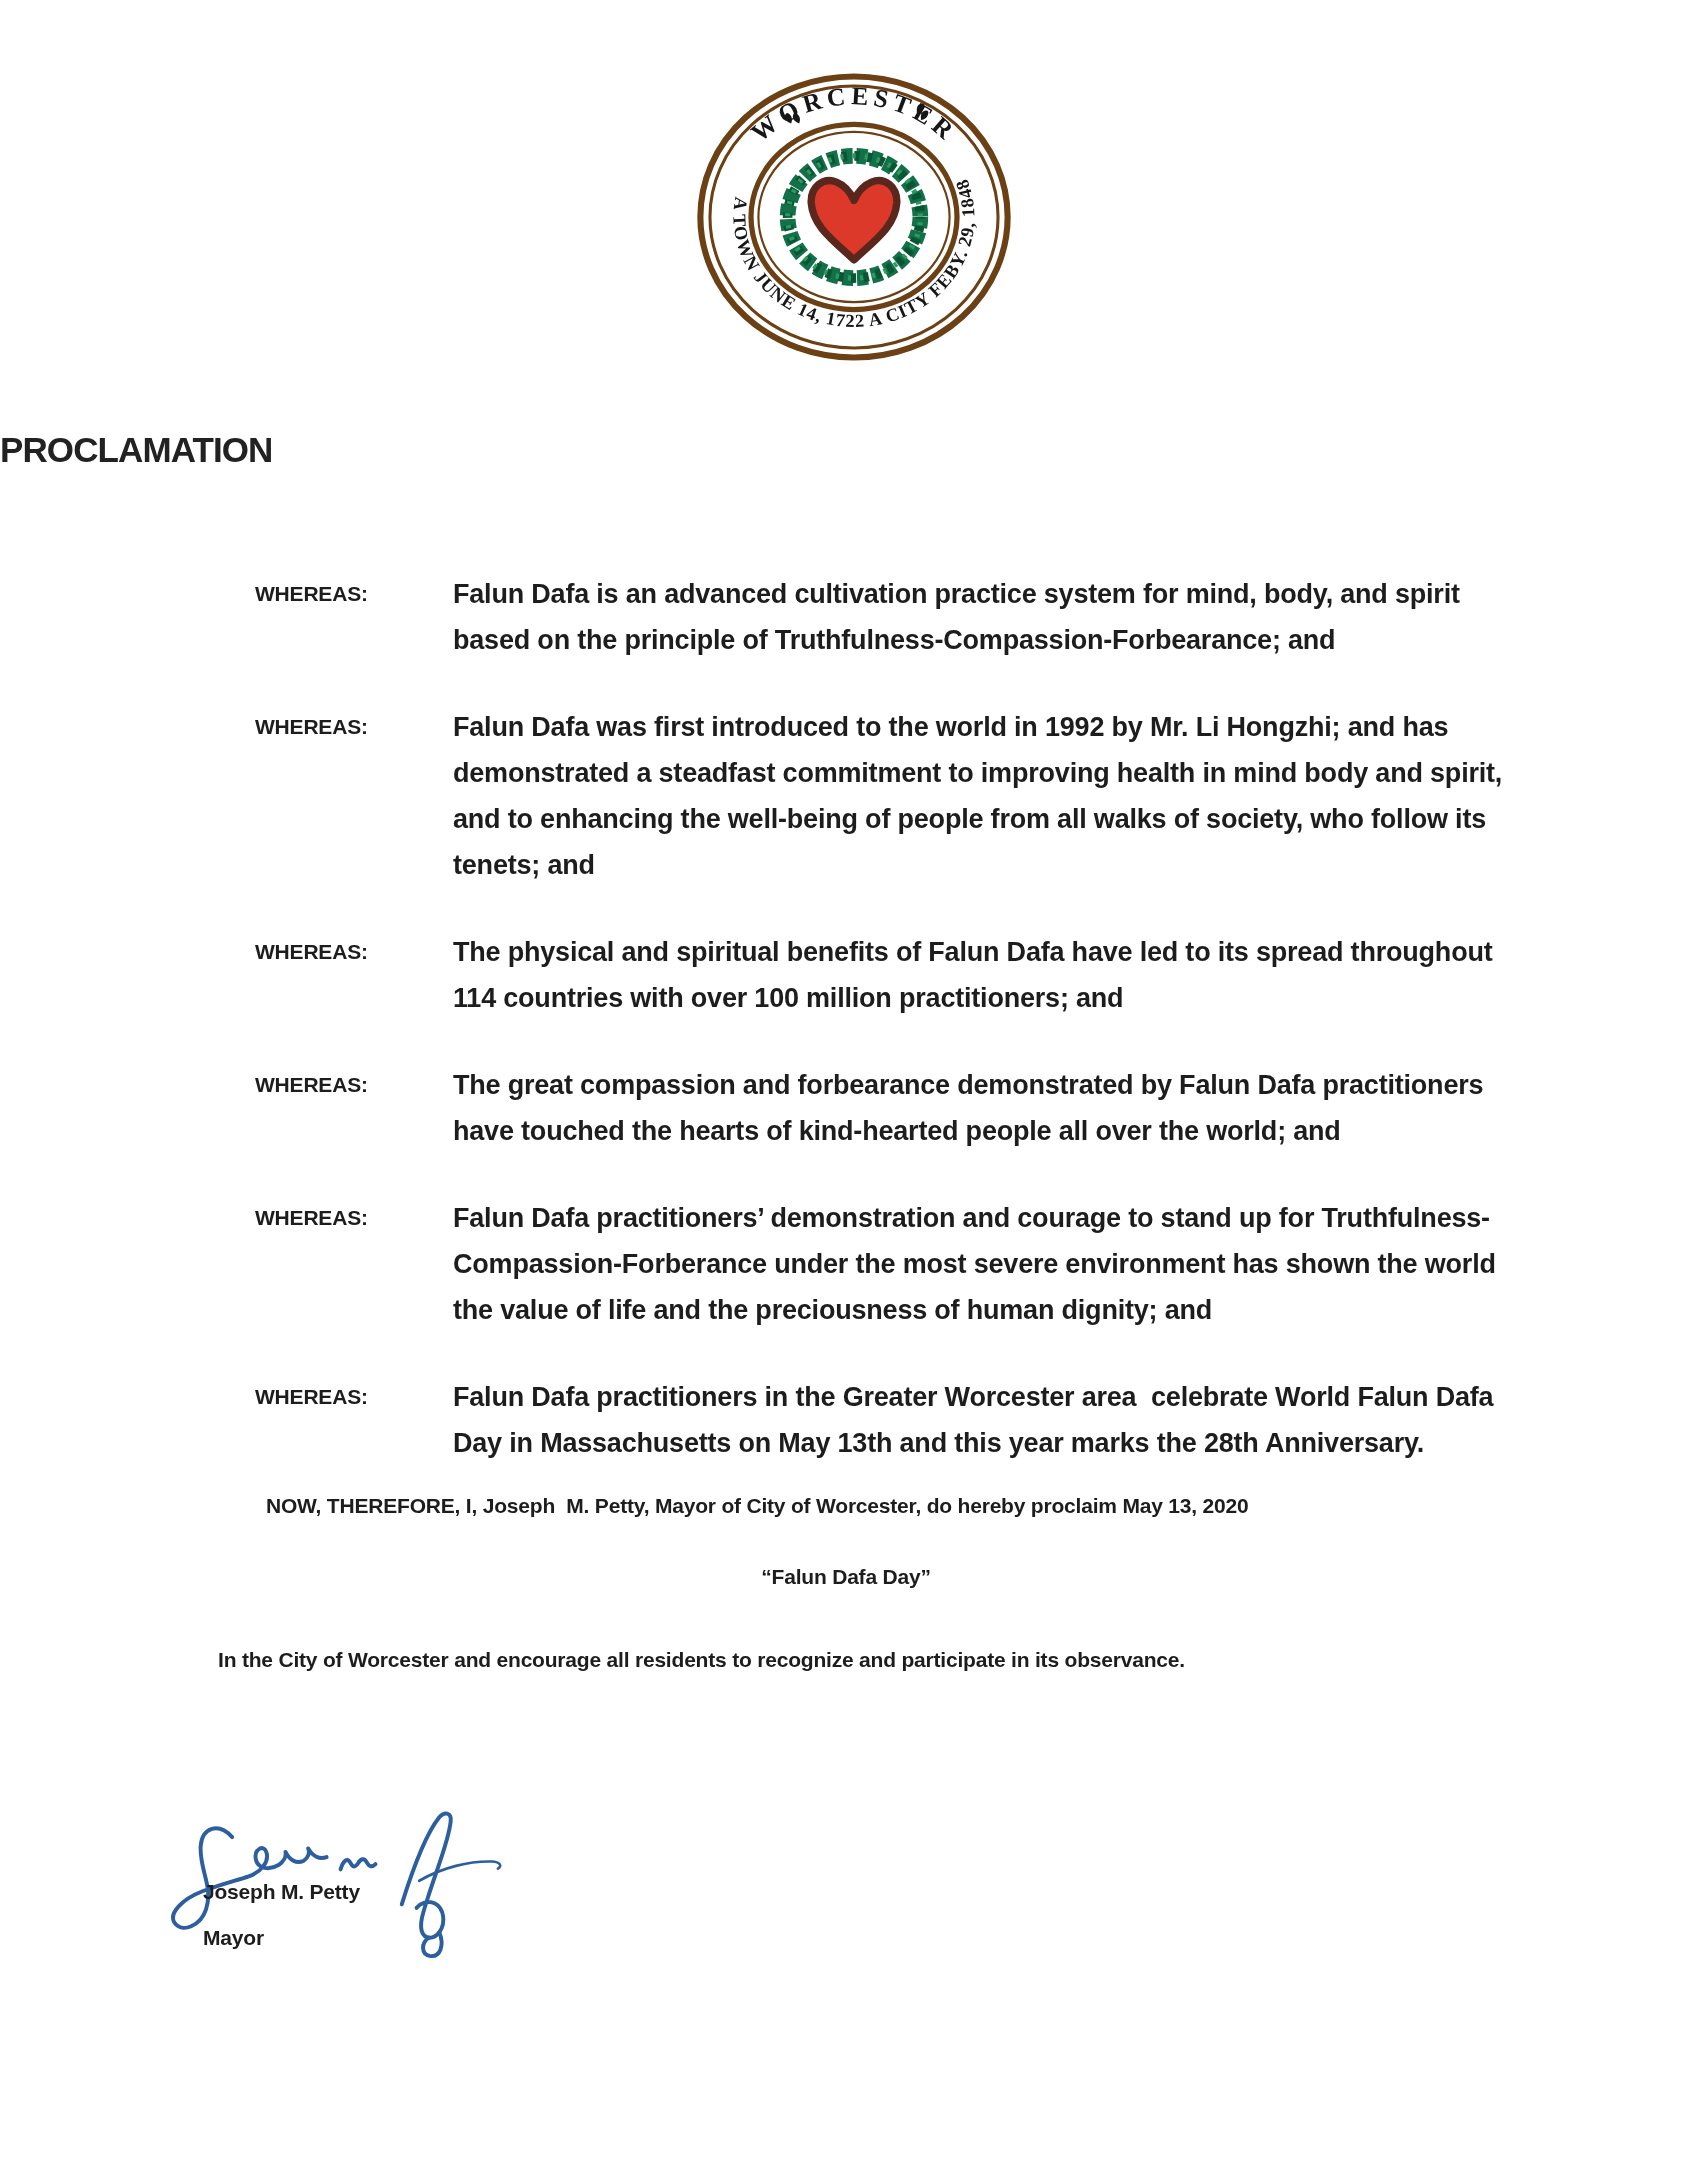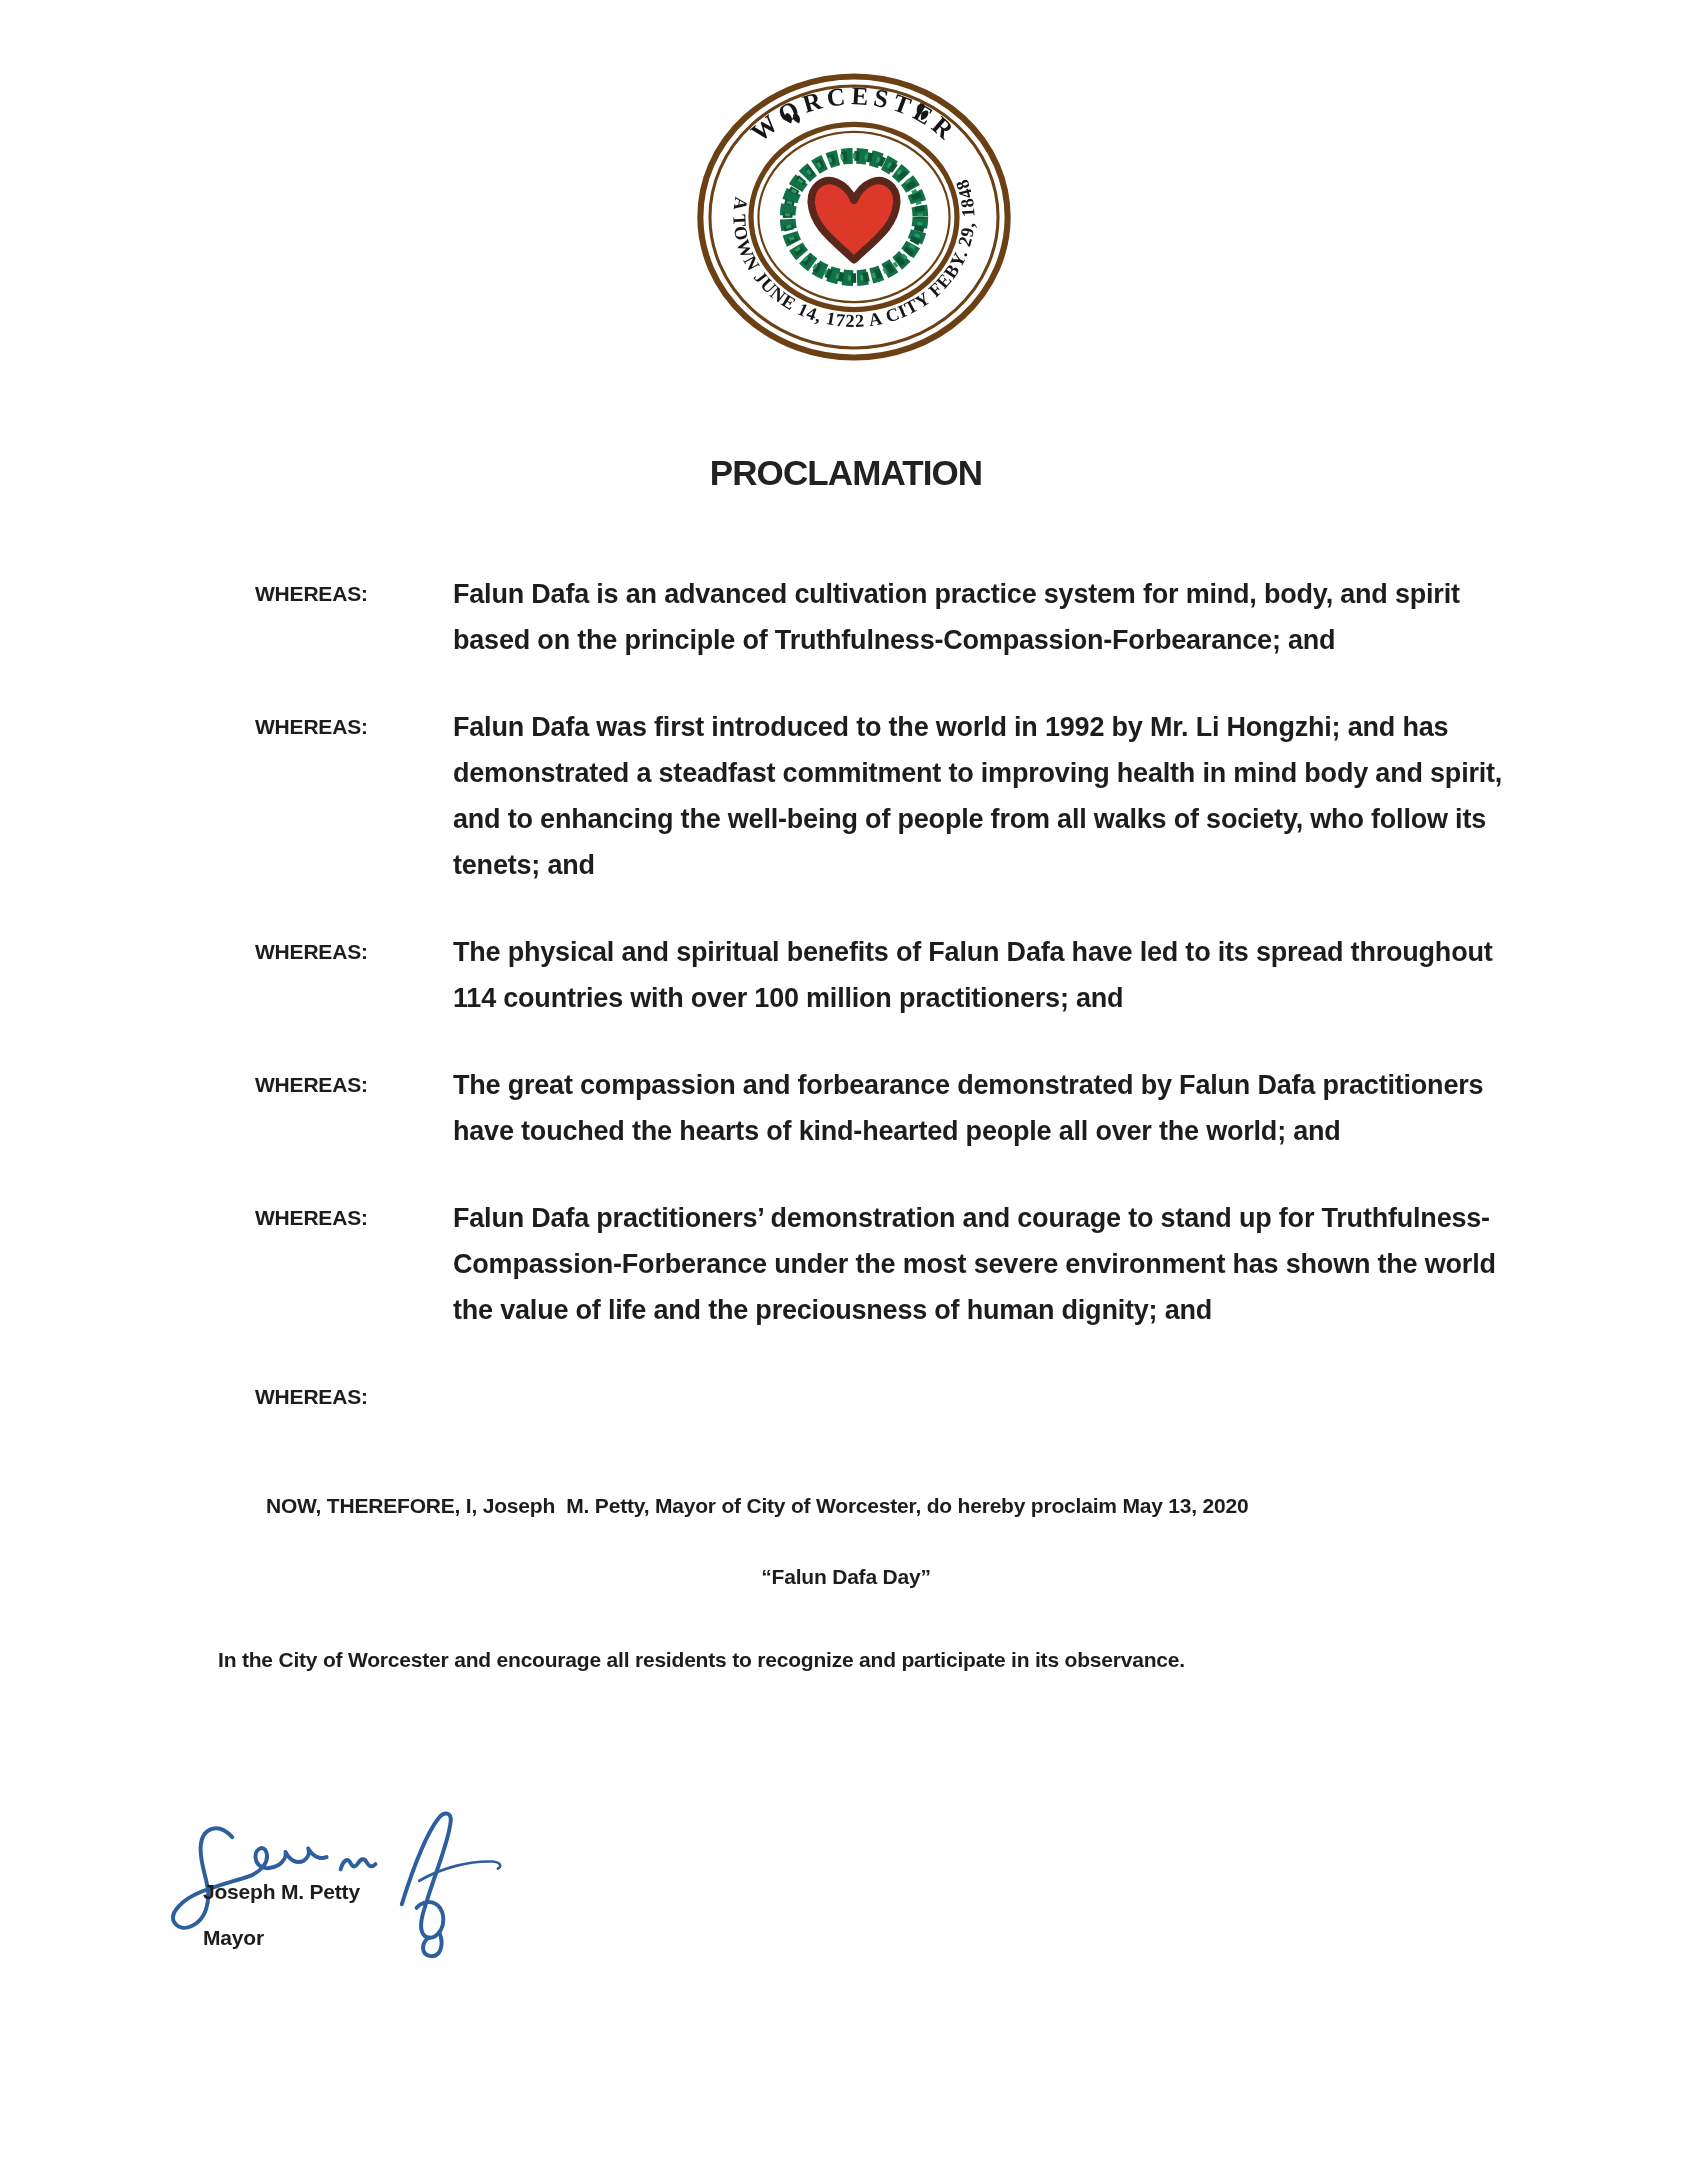--- a/index.html
+++ b/index.html
@@ -10,22 +10,21 @@
     font-family:"Liberation Sans", sans-serif;
     font-weight:700;
     color:#1d1d1d;
     overflow:hidden;
   }
   .seal{
     position:absolute;left:696px;top:72px;
     width:316px;height:290px;
   }
   .title{
-    position:absolute;left:0;top:455px;width:1692px;
-    text-align:center;
+    position:absolute;left:0;top:432px;width:1692px;
     font-size:35px;letter-spacing:-0.9px;line-height:1;
     color:#222222;
   }
   .clauses{
     position:absolute;left:255px;top:571px;width:1266px;
   }
   .clause{display:flex;margin-bottom:41px;}
   .clause-label{
     width:198px;flex:0 0 198px;
     font-size:21px;line-height:46px;letter-spacing:-0.2px;
@@ -123,20 +122,22 @@
 have touched the hearts of kind-hearted people all over the world; and</div>
     </div>
     <div class="clause">
       <div class="clause-label">WHEREAS:</div>
       <div class="clause-body">Falun Dafa practitioners’ demonstration and courage to stand up for Truthfulness-
 Compassion-Forberance under the most severe environment has shown the world
 the value of life and the preciousness of human dignity; and</div>
     </div>
     <div class="clause">
       <div class="clause-label">WHEREAS:</div>
+      <div class="clause-body">Falun Dafa practitioners in the Greater Worcester area  celebrate World Falun Dafa
+Day in Massachusetts on May 13th and this year marks the 28th Anniversary.</div>
     </div>
   </div>
 
   <div class="para para-now">NOW, THEREFORE, I, Joseph  M. Petty, Mayor of City of Worcester, do hereby proclaim May 13, 2020</div>
   <div class="para para-quote">“Falun Dafa Day”</div>
   <div class="para para-city">In the City of Worcester and encourage all residents to recognize and participate in its observance.</div>
 
   <div class="signature">
     <svg viewBox="0 0 810 400" width="354" height="175">
       <g fill="none" stroke="#2d5e9e" stroke-width="9" stroke-linecap="round" stroke-linejoin="round">

